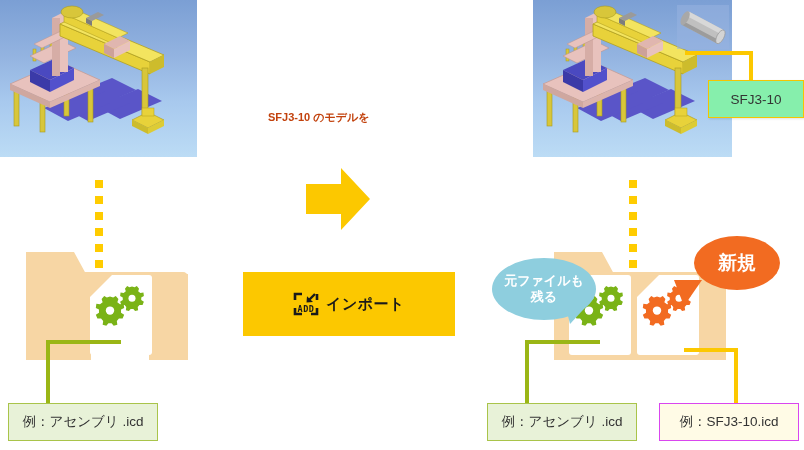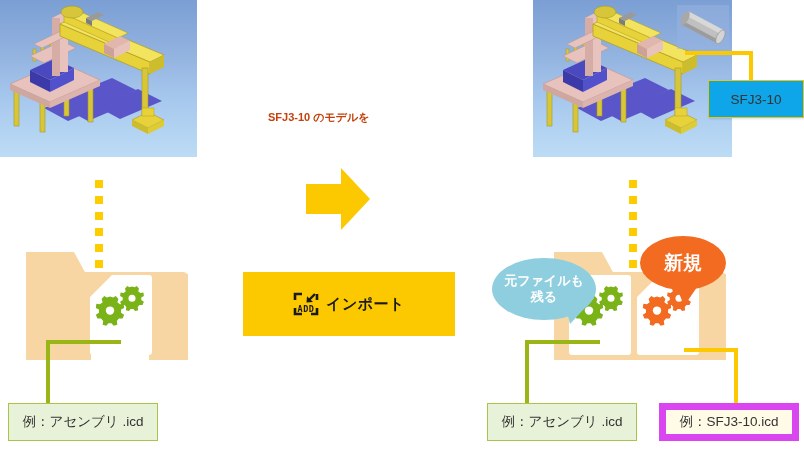--- a/index.html
+++ b/index.html
@@ -58,22 +58,22 @@
   
   .label-box{
     position:absolute;
     display:flex;align-items:center;justify-content:center;
     font-size:13.5px;
     color:#333333;
     box-sizing:border-box;
     white-space:nowrap;
   }
   .lb-green{background:#e8f2d8;border:1px solid #a9c44a;align-items:center;}
-  .lb-yellow{background:#fffbe6;border:7px solid #d946ef;justify-content:center;}
-  .lb-plain{background:#0ea5e9;border:1px solid #f5c400;box-shadow:1px 1px 2px rgba(0,0,0,.12);}
+  .lb-yellow{background:#fffbe6;border:1px solid #d946ef;justify-content:center;}
+  .lb-plain{background:#86efac;border:1px solid #f5c400;box-shadow:1px 1px 2px rgba(0,0,0,.12);}
 
   
   .leader{position:absolute;}
 
   
   .headline{
     position:absolute;
     font-size:11px;
     font-weight:bold;
     color:#c2410c;
@@ -336,21 +336,21 @@
     <polygon points="2,2 34,8 10,34" fill="#8ecede"></polygon>
   </svg>
   <div class="bubble bubble-blue" style="left:492px;top:258px;width:104px;height:62px;">
     <span style="white-space:pre-line;">元ファイルも
 残る</span>
   </div>
 
   <svg class="leader" style="left:672px;top:278px;width:34px;height:34px;">
     <polygon points="2,2 30,2 12,28" fill="#f26b21"></polygon>
   </svg>
-  <div class="bubble bubble-orange" style="left:640px;top:236px;width:86px;height:54px;">
+  <div class="bubble bubble-orange" style="left:694px;top:236px;width:86px;height:54px;">
     <span>新規</span>
   </div>
 
   <svg class="leader" style="left:525px;top:340px;width:80px;height:70px;">
     <polyline points="75,2 2,2 2,68" fill="none" stroke="#9ab616" stroke-width="4"></polyline>
   </svg>
   <div class="label-box lb-green" style="left:487px;top:403px;width:150px;height:38px;">
     <span>例：アセンブリ .icd</span>
   </div>
 

